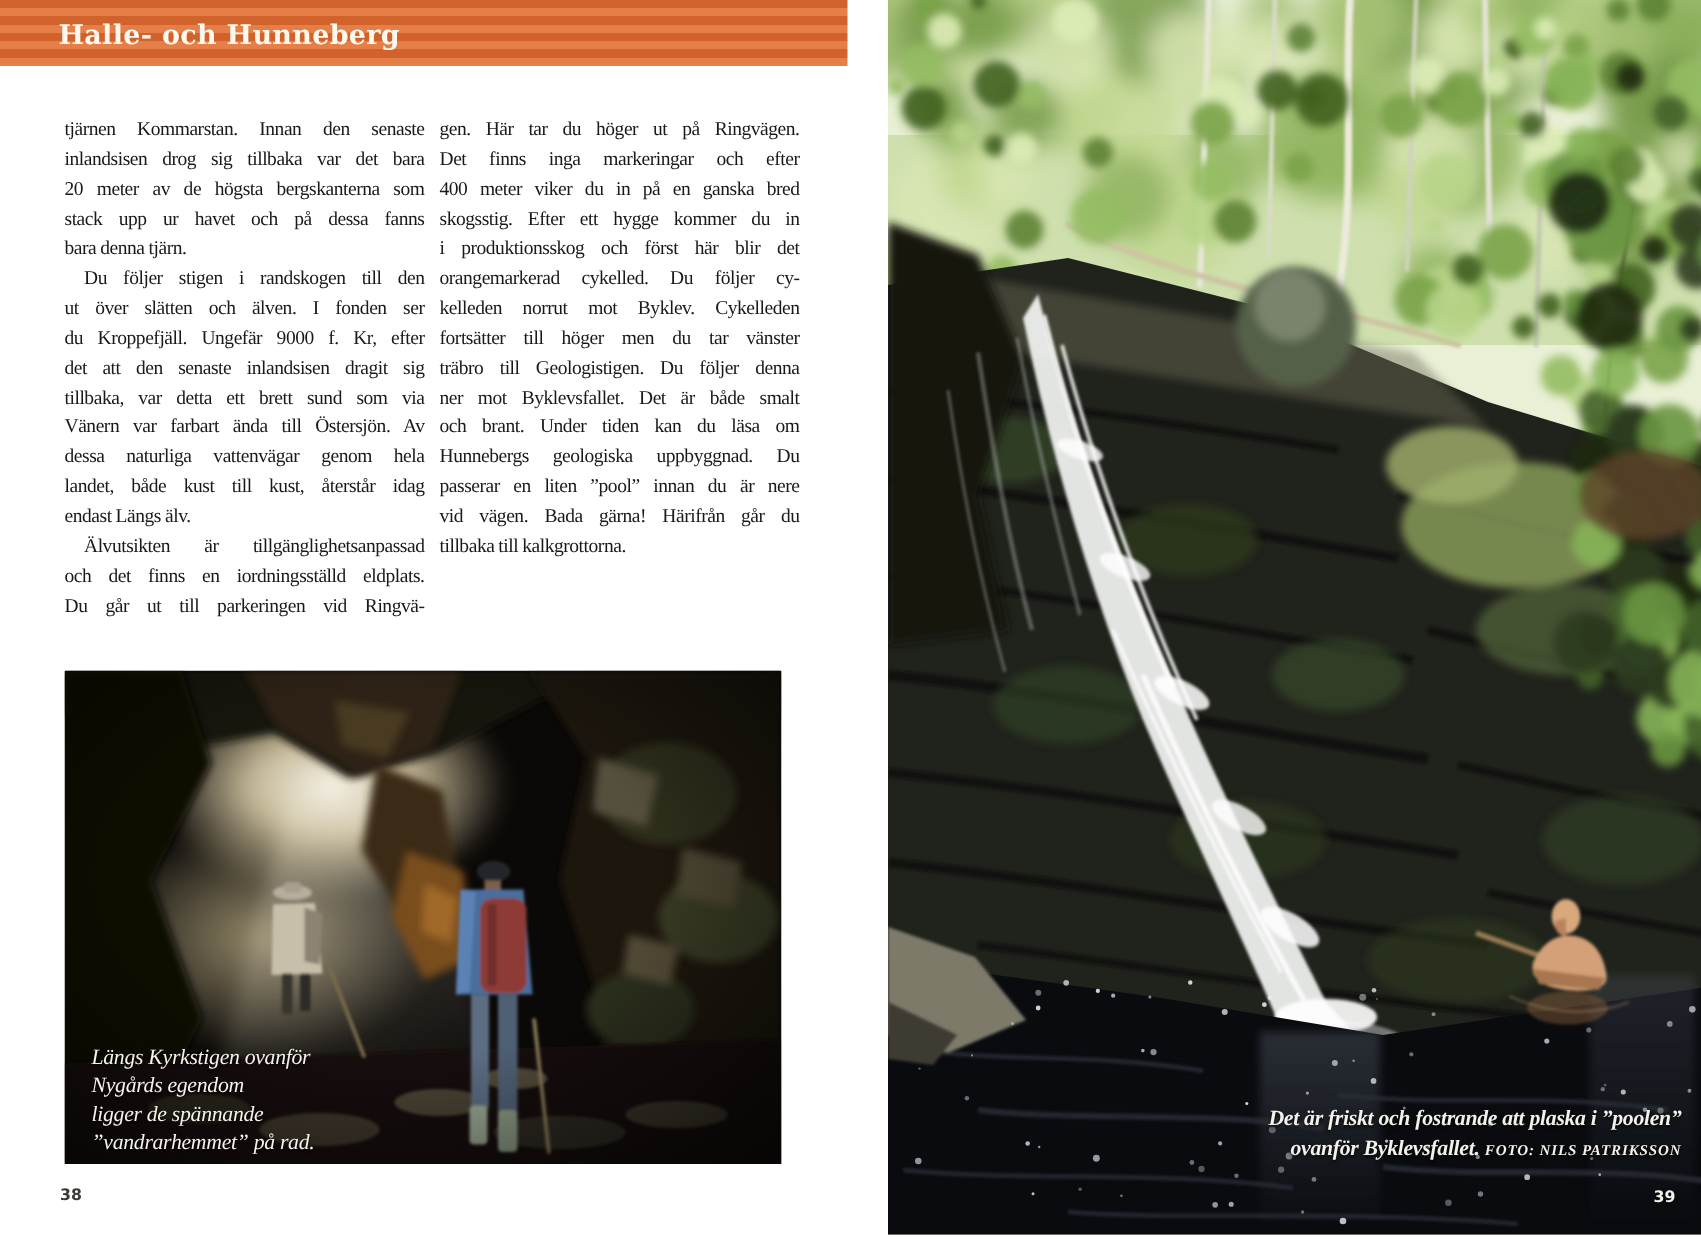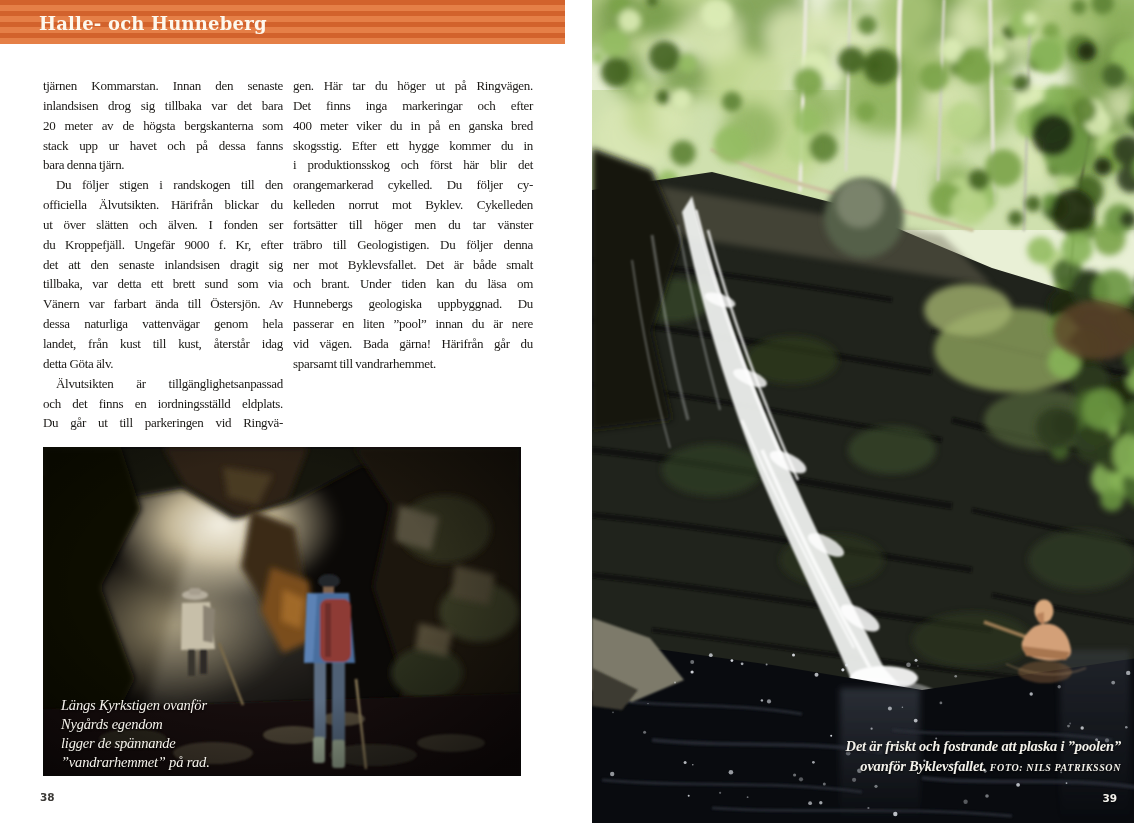--- a/index.html
+++ b/index.html
@@ -49,49 +49,48 @@
   </div>
 
   <div class="text-columns">
       <div class="col">
         <div class="tl">tjärnen Kommarstan. Innan den senaste</div>
         <div class="tl">inlandsisen drog sig tillbaka var det bara</div>
         <div class="tl">20 meter av de högsta bergskanterna som</div>
         <div class="tl">stack upp ur havet och på dessa fanns</div>
         <div class="tl noj">bara denna tjärn.</div>
         <div class="tl ind">Du följer stigen i randskogen till den</div>
-        <div class="tl">officiella Älvutsikten. Härifrån blickar du</div>
         <div class="tl">ut över slätten och älven. I fonden ser</div>
         <div class="tl">du Kroppefjäll. Ungefär 9000 f. Kr, efter</div>
         <div class="tl">det att den senaste inlandsisen dragit sig</div>
         <div class="tl">tillbaka, var detta ett brett sund som via</div>
         <div class="tl">Vänern var farbart ända till Östersjön. Av</div>
         <div class="tl">dessa naturliga vattenvägar genom hela</div>
-        <div class="tl">landet, från kust till kust, återstår idag</div>
-        <div class="tl noj">detta Göta älv.</div>
+        <div class="tl">landet, både kust till kust, återstår idag</div>
+        <div class="tl noj">endast Längs älv.</div>
         <div class="tl ind">Älvutsikten är tillgänglighetsanpassad</div>
         <div class="tl">och det finns en iordningsställd eldplats.</div>
         <div class="tl">Du går ut till parkeringen vid Ringvä-</div>
       </div>
       <div class="col">
         <div class="tl">gen. Här tar du höger ut på Ringvägen.</div>
         <div class="tl">Det finns inga markeringar och efter</div>
         <div class="tl">400 meter viker du in på en ganska bred</div>
         <div class="tl">skogsstig. Efter ett hygge kommer du in</div>
         <div class="tl">i produktionsskog och först här blir det</div>
         <div class="tl">orangemarkerad cykelled. Du följer cy-</div>
         <div class="tl">kelleden norrut mot Byklev. Cykelleden</div>
         <div class="tl">fortsätter till höger men du tar vänster</div>
         <div class="tl">träbro till Geologistigen. Du följer denna</div>
         <div class="tl">ner mot Byklevsfallet. Det är både smalt</div>
         <div class="tl">och brant. Under tiden kan du läsa om</div>
         <div class="tl">Hunnebergs geologiska uppbyggnad. Du</div>
         <div class="tl">passerar en liten ”pool” innan du är nere</div>
         <div class="tl">vid vägen. Bada gärna! Härifrån går du</div>
-        <div class="tl noj">sparsamt till vandrarhemmet.</div>
+        <div class="tl noj">tillbaka till kalkgrottorna.</div>
       </div>
     </div>
 
   <div class="cave-photo">
     <svg width="478" height="329" viewBox="0 0 478 329">
       <defs>
         <filter id="b6">
             <feGaussianBlur stdDeviation="6"></feGaussianBlur>
           </filter>
         <filter id="b3">

